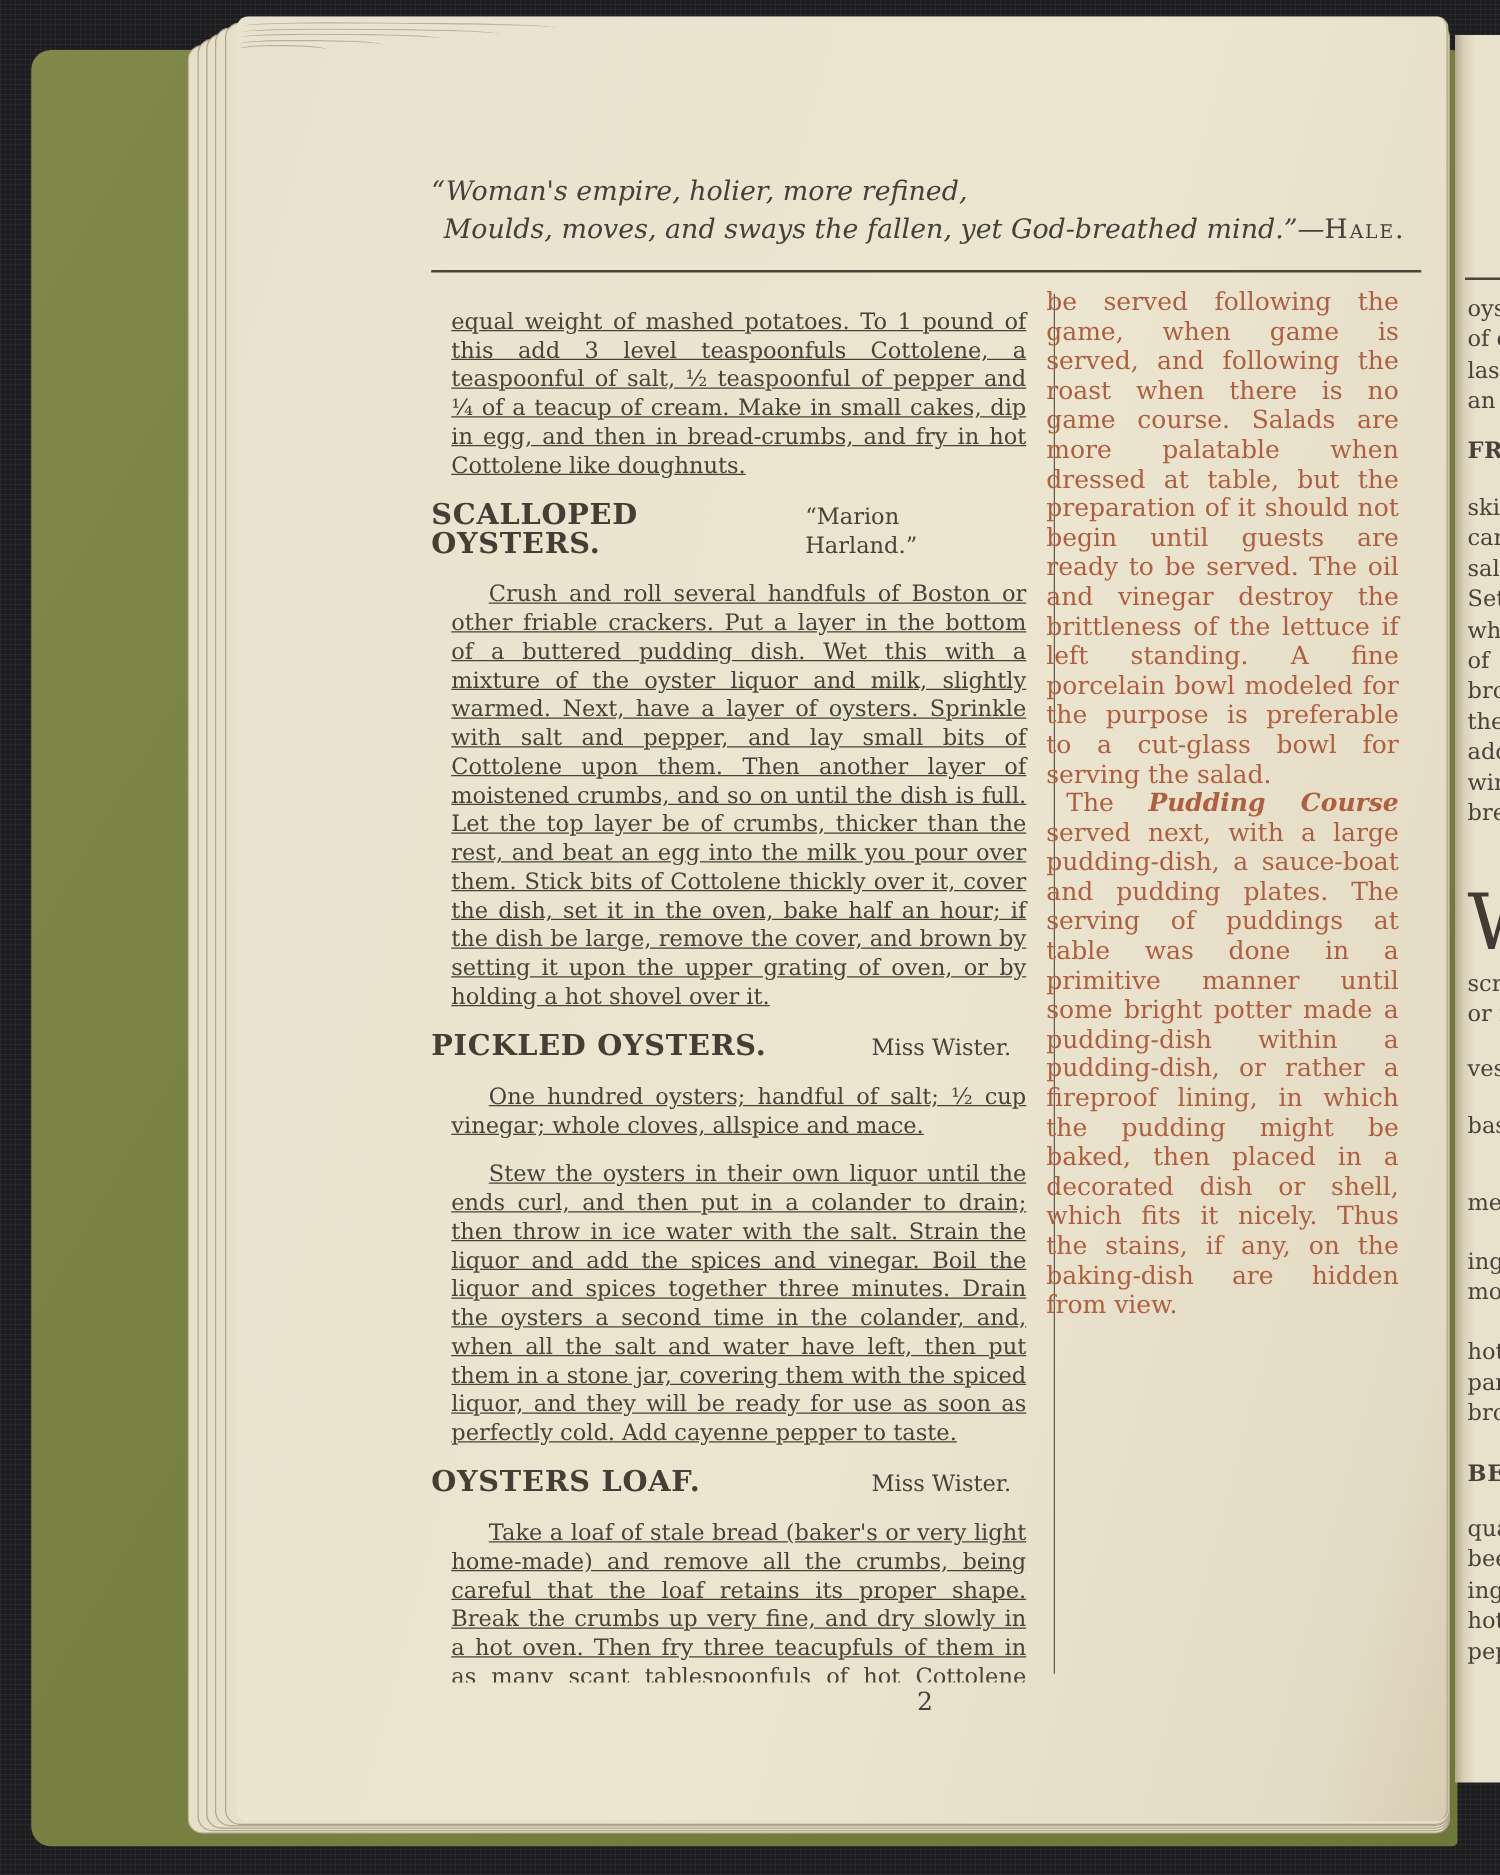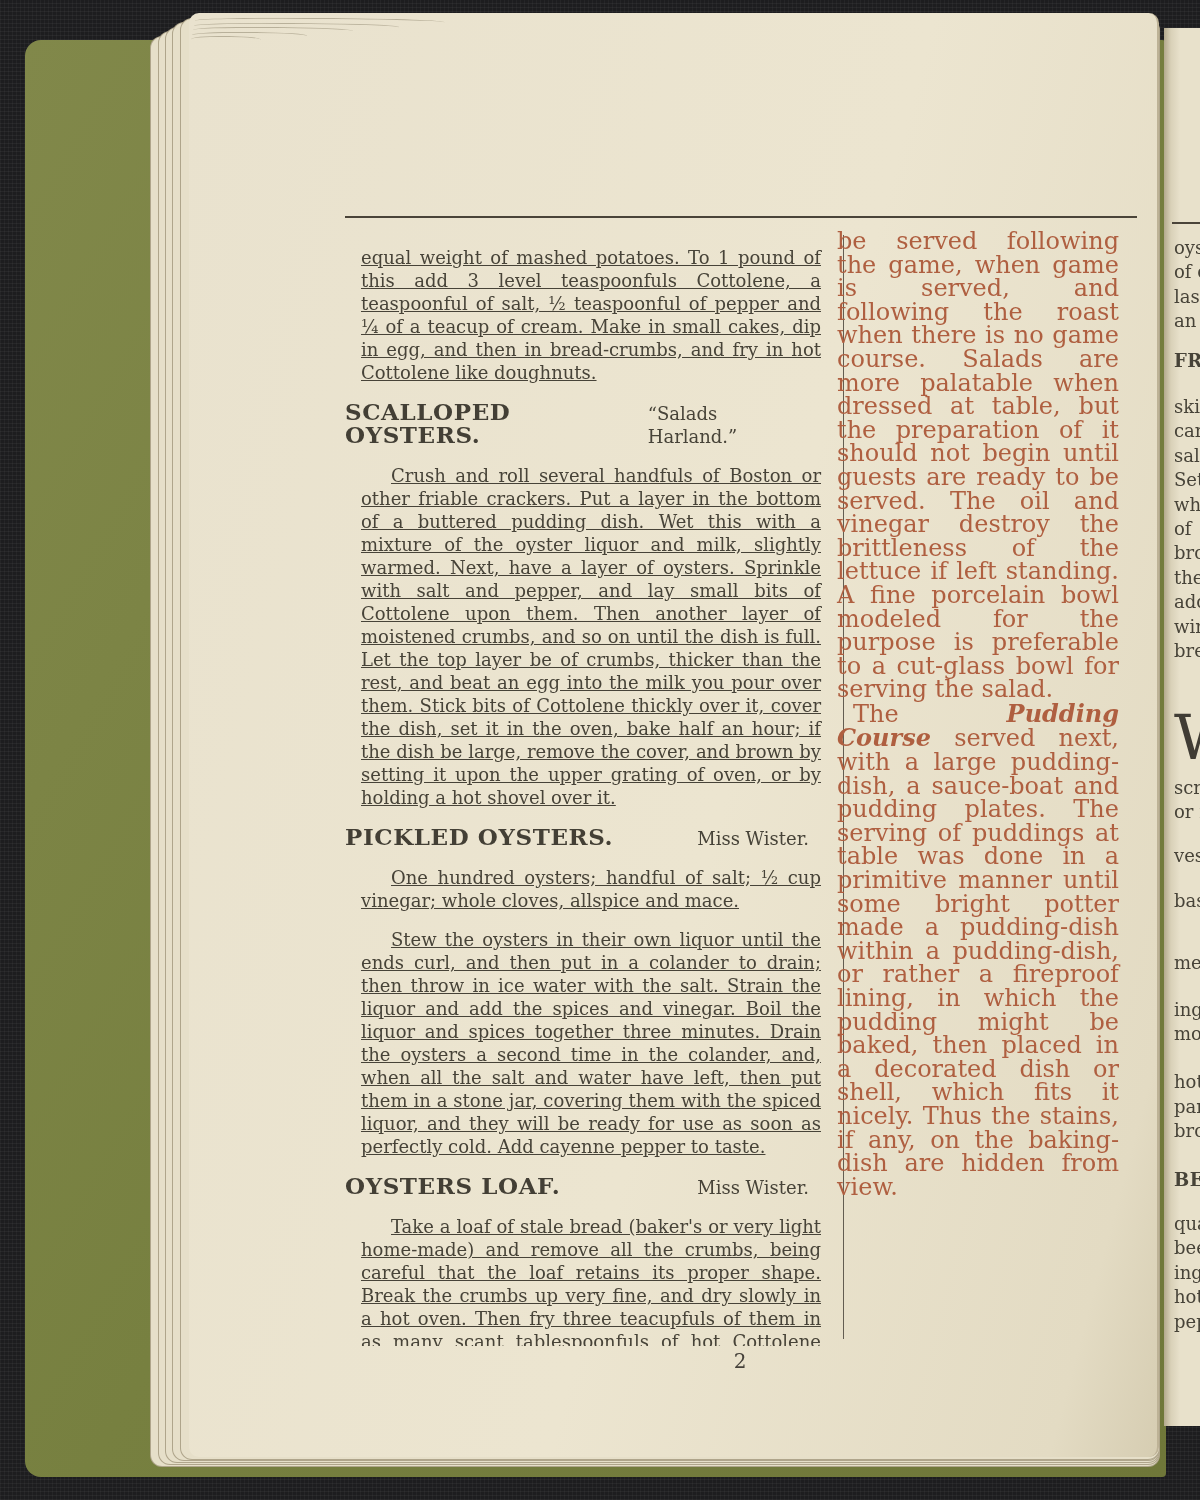--- a/index.html
+++ b/index.html
@@ -65,21 +65,21 @@
     display:flex;justify-content:space-between;align-items:baseline;
     margin-top:13px;margin-bottom:9px;
   }
   .recipe-title{font-weight:bold;letter-spacing:0.6px;font-size:23px;color:#433f35;}
   .recipe-attr{font-weight:normal;margin-right:28px;color:#474338;}
   .divider{
     position:absolute;left:654px;top:222px;width:1px;height:1104px;background:#635d51;
   }
   .col-right{
     width:282px;
-    font-size:24px;line-height:23.6px;color:#af5f40;text-align:justify;
+    font-size:20px;line-height:23.6px;color:#af5f40;text-align:justify;
   }
   .col-right p{margin:0;}
   .col-right .indent{text-indent:16px;}
   .pudding-italic{font-style:italic;font-weight:bold;}
   .page-number{
     position:absolute;left:156px;top:1336px;width:792px;text-align:center;
     font-size:20px;letter-spacing:2px;color:#45413a;
   }
 
   .facing-strip{
@@ -111,31 +111,35 @@
 <div class="underpage up2"></div>
 <div class="underpage up1"></div>
 
 <div class="main-page">
   <div class="fanline fl1"></div>
   <div class="fanline fl2"></div>
   <div class="fanline fl3"></div>
   <div class="fanline fl4"></div>
   <div class="fanline fl5"></div>
 
+  <div class="epigraph">
+    <div class="l1">“Woman's empire, holier, more refined,</div>
+    <div class="l2"><span>Moulds, moves, and sways the fallen, yet God-breathed mind.”—</span><span class="attr-smallcaps">Hale.</span></div>
+  </div>
 
   <div class="head-rule"></div>
   <div class="divider"></div>
 
   <div class="columns">
     <div class="col-left">
       <p>equal weight of mashed potatoes.  To 1 pound of this add 3 level teaspoonfuls Cottolene, a teaspoonful of salt, ½ teaspoonful of pepper and ¼ of a teacup of cream.  Make in small cakes, dip in egg, and then in bread-crumbs, and fry in hot Cottolene like doughnuts.</p>
 
       <div class="recipe-head">
         <span class="recipe-title">SCALLOPED OYSTERS.</span>
-        <span class="recipe-attr">“Salads Harland.”</span>
+        <span class="recipe-attr">“Marion Harland.”</span>
       </div>
       <p class="indent">Crush and roll several handfuls of Boston or other friable crackers.  Put a layer in the bottom of a buttered pudding dish.  Wet this with a mixture of the oyster liquor and milk, slightly warmed.  Next, have a layer of oysters.  Sprinkle with salt and pepper, and lay small bits of Cottolene upon them.  Then another layer of moistened crumbs, and so on until the dish is full.  Let the top layer be of crumbs, thicker than the rest, and beat an egg into the milk you pour over them.  Stick bits of Cottolene thickly over it, cover the dish, set it in the oven, bake half an hour; if the dish be large, remove the cover, and brown by setting it upon the upper grating of oven, or by holding a hot shovel over it.</p>
 
       <div class="recipe-head">
         <span class="recipe-title">PICKLED OYSTERS.</span>
         <span class="recipe-attr">Miss Wister.</span>
       </div>
       <p class="indent">One hundred oysters; handful of salt; ½ cup vinegar; whole cloves, allspice and mace.</p>
       <p class="indent">Stew the oysters in their own liquor until the ends curl, and then put in a colander to drain; then throw in ice water with the salt.  Strain the liquor and add the spices and vinegar.  Boil the liquor and spices together three minutes.  Drain the oysters a second time in the colander, and, when all the salt and water have left, then put them in a stone jar, covering them with the spiced liquor, and they will be ready for use as soon as perfectly cold.  Add cayenne pepper to taste.</p>
 

